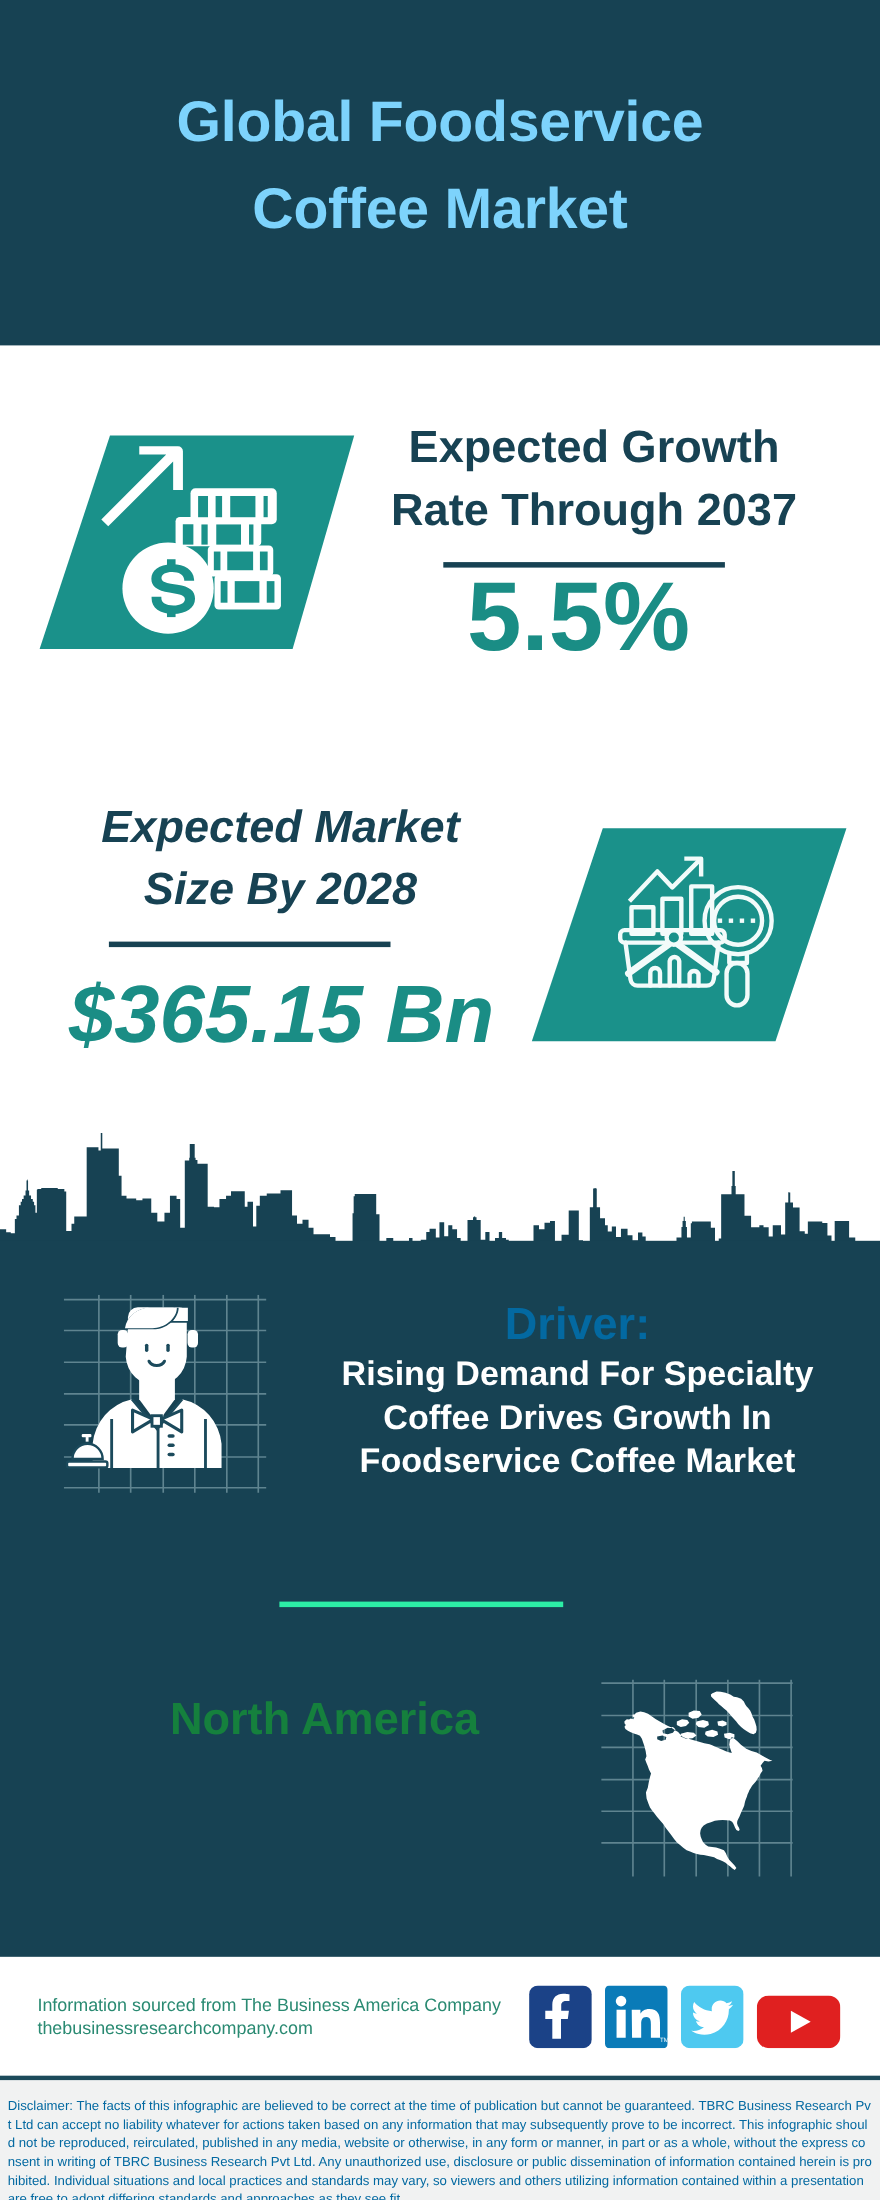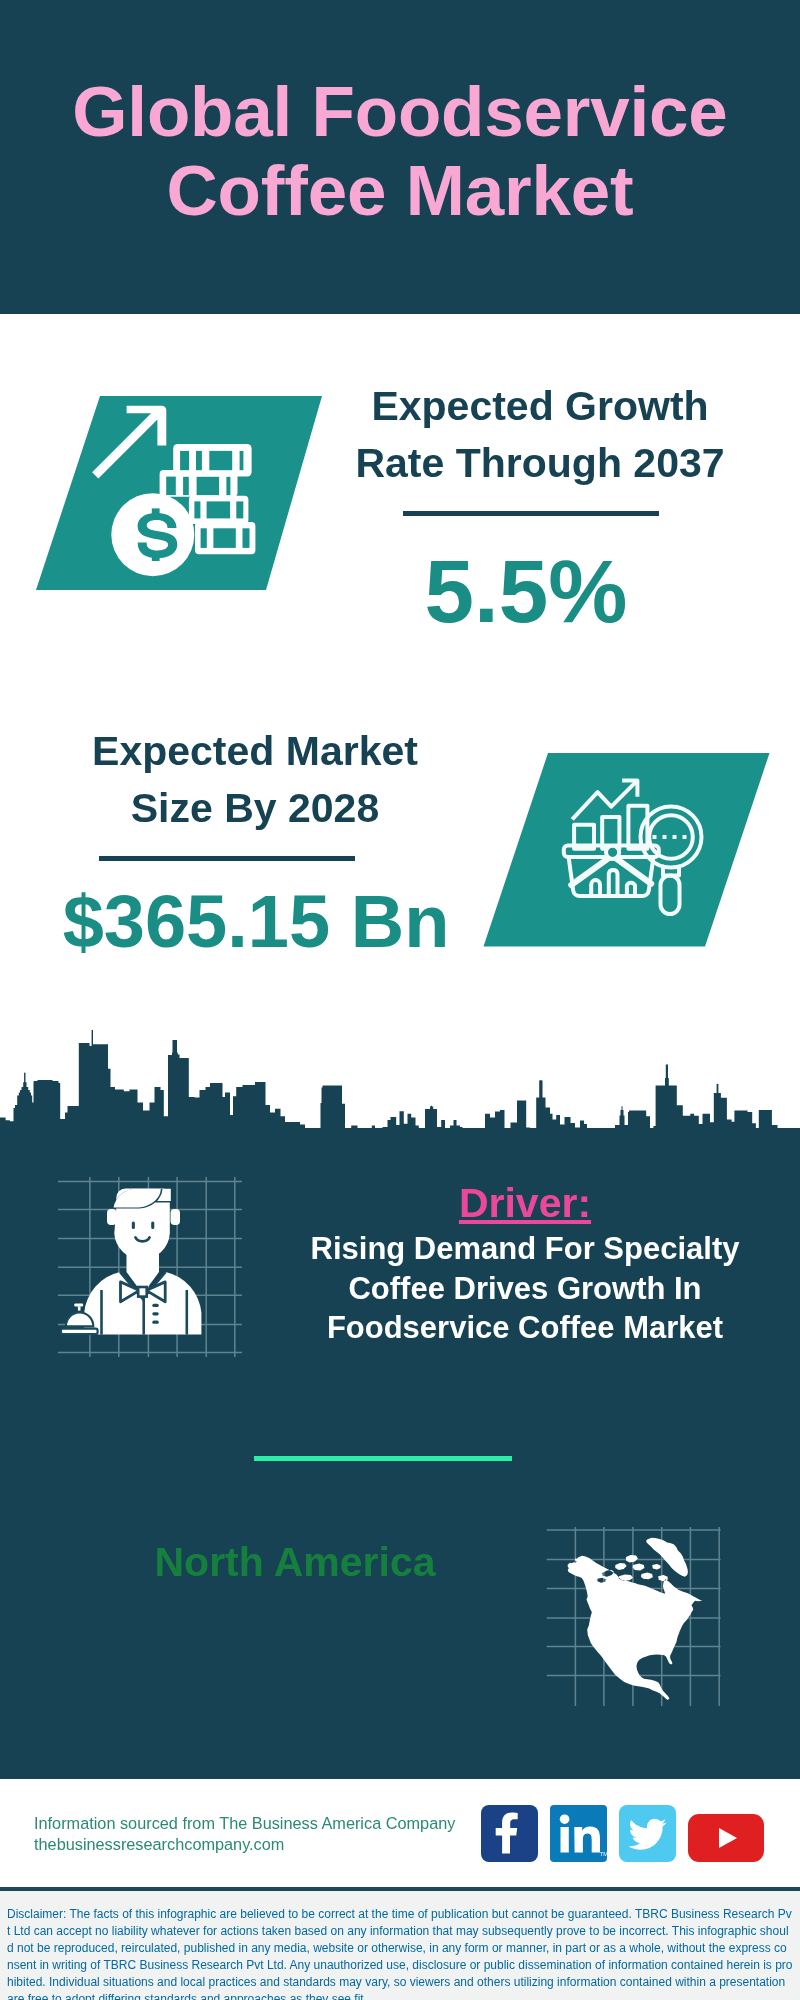--- a/index.html
+++ b/index.html
@@ -4,40 +4,40 @@
 <title>Global Foodservice Coffee Market</title>
 <style>
   html,body{margin:0;padding:0;}
   body{width:800px;height:2000px;overflow:hidden;background:#ffffff;
        font-family:"Liberation Sans",sans-serif;}
   .page{position:relative;width:800px;height:2000px;background:#fff;}
 
   
   .header{position:absolute;left:0;top:0;width:800px;height:314px;background:#174253;}
   .header .title{position:absolute;left:0;right:0;top:72px;margin:0;text-align:center;
-      color:#f9a8d4;font-size:71px;font-weight:bold;line-height:79px;letter-spacing:-0.2px;
+      color:#7dd3fc;font-size:52px;font-weight:bold;line-height:79px;letter-spacing:-0.2px;
       white-space:pre-line;}
 
   
   .para{position:absolute;}
   .para svg{display:block;}
 
   .stat1-text{position:absolute;left:340px;top:378px;width:400px;text-align:center;}
   .stat-label{color:#174253;font-size:41px;font-weight:bold;line-height:57px;white-space:pre-line;}
   .divider{height:5px;background:#174253;margin-left:auto;margin-right:auto;position:relative;}
   .stat-value{font-weight:bold;color:#1a8d85;line-height:1;white-space:nowrap;position:relative;}
 
-  .stat2-text{position:absolute;left:55px;top:723px;width:400px;text-align:center;}
+  .stat2-text{position:absolute;left:55px;top:723px;width:400px;text-align:center;font-style:italic;}
 
   
   .darkbody{position:absolute;left:0;top:1128px;width:800px;height:651px;background:#174253;}
   .skyline{position:absolute;left:0;top:1000px;width:800px;height:150px;}
 
   .driver-text{position:absolute;left:280px;top:1183px;width:490px;text-align:center;}
-  .driver-h{color:#ec4899;font-size:41px;font-weight:bold;line-height:40px;text-decoration:underline;}
+  .driver-h{color:#0369a1;font-size:41px;font-weight:bold;line-height:40px;}
   .driver-b{color:#ffffff;font-size:31px;font-weight:bold;line-height:39.5px;margin-top:6px;white-space:pre-line;}
 
   .mid-divider{position:absolute;left:254px;top:1456px;width:258px;height:5px;background:#2ceea6;}
 
   .region-text{position:absolute;left:50px;top:1538px;width:490px;text-align:center;}
   .region-h{color:#15803d;font-size:41px;font-weight:bold;line-height:48px;}
   .region-b{color:#ffffff;font-size:44px;font-weight:normal;line-height:49px;white-space:pre-line;}
 
   
   .footer{position:absolute;left:0;top:1779px;width:800px;height:108px;background:#fff;}
@@ -129,21 +129,21 @@
                  l-0.1-1.5
                  c-0.7-8.3-8.2-13.5-19.8-13.5 z"></path>
       </g>
     </svg>
   </div>
 
   <div class="stat1-text">
     <div class="stat-label">Expected Growth
 Rate Through 2037</div>
     <div class="divider" style="width:256px;margin-top:19px;left:-9px;"></div>
-    <div class="stat-value" style="margin-top:31px;font-size:89px;left:-14px;">5.5%</div>
+    <div class="stat-value" style="font-size:89px;left:-14px;">5.5%</div>
   </div>
 
   <div class="para" style="left:470px;top:749px;width:310px;height:204px;">
     <svg width="310" height="204" viewBox="0 0 310 204">
       <polygon points="78,4 299.5,4 235,197.5 13.5,197.5" fill="#1a918a"></polygon>
       <g transform="translate(95,26)" fill="none" stroke="#f2fbfa" stroke-width="4" stroke-linecap="round" stroke-linejoin="round">
 
         <polyline points="7.2,44.4 32.6,17.2 46.2,31.7 70.7,7.2" stroke-linecap="butt"></polyline>
         <polyline points="57.1,5.6 72.4,5.6 72.4,21.8" stroke-linecap="butt"></polyline>
 

